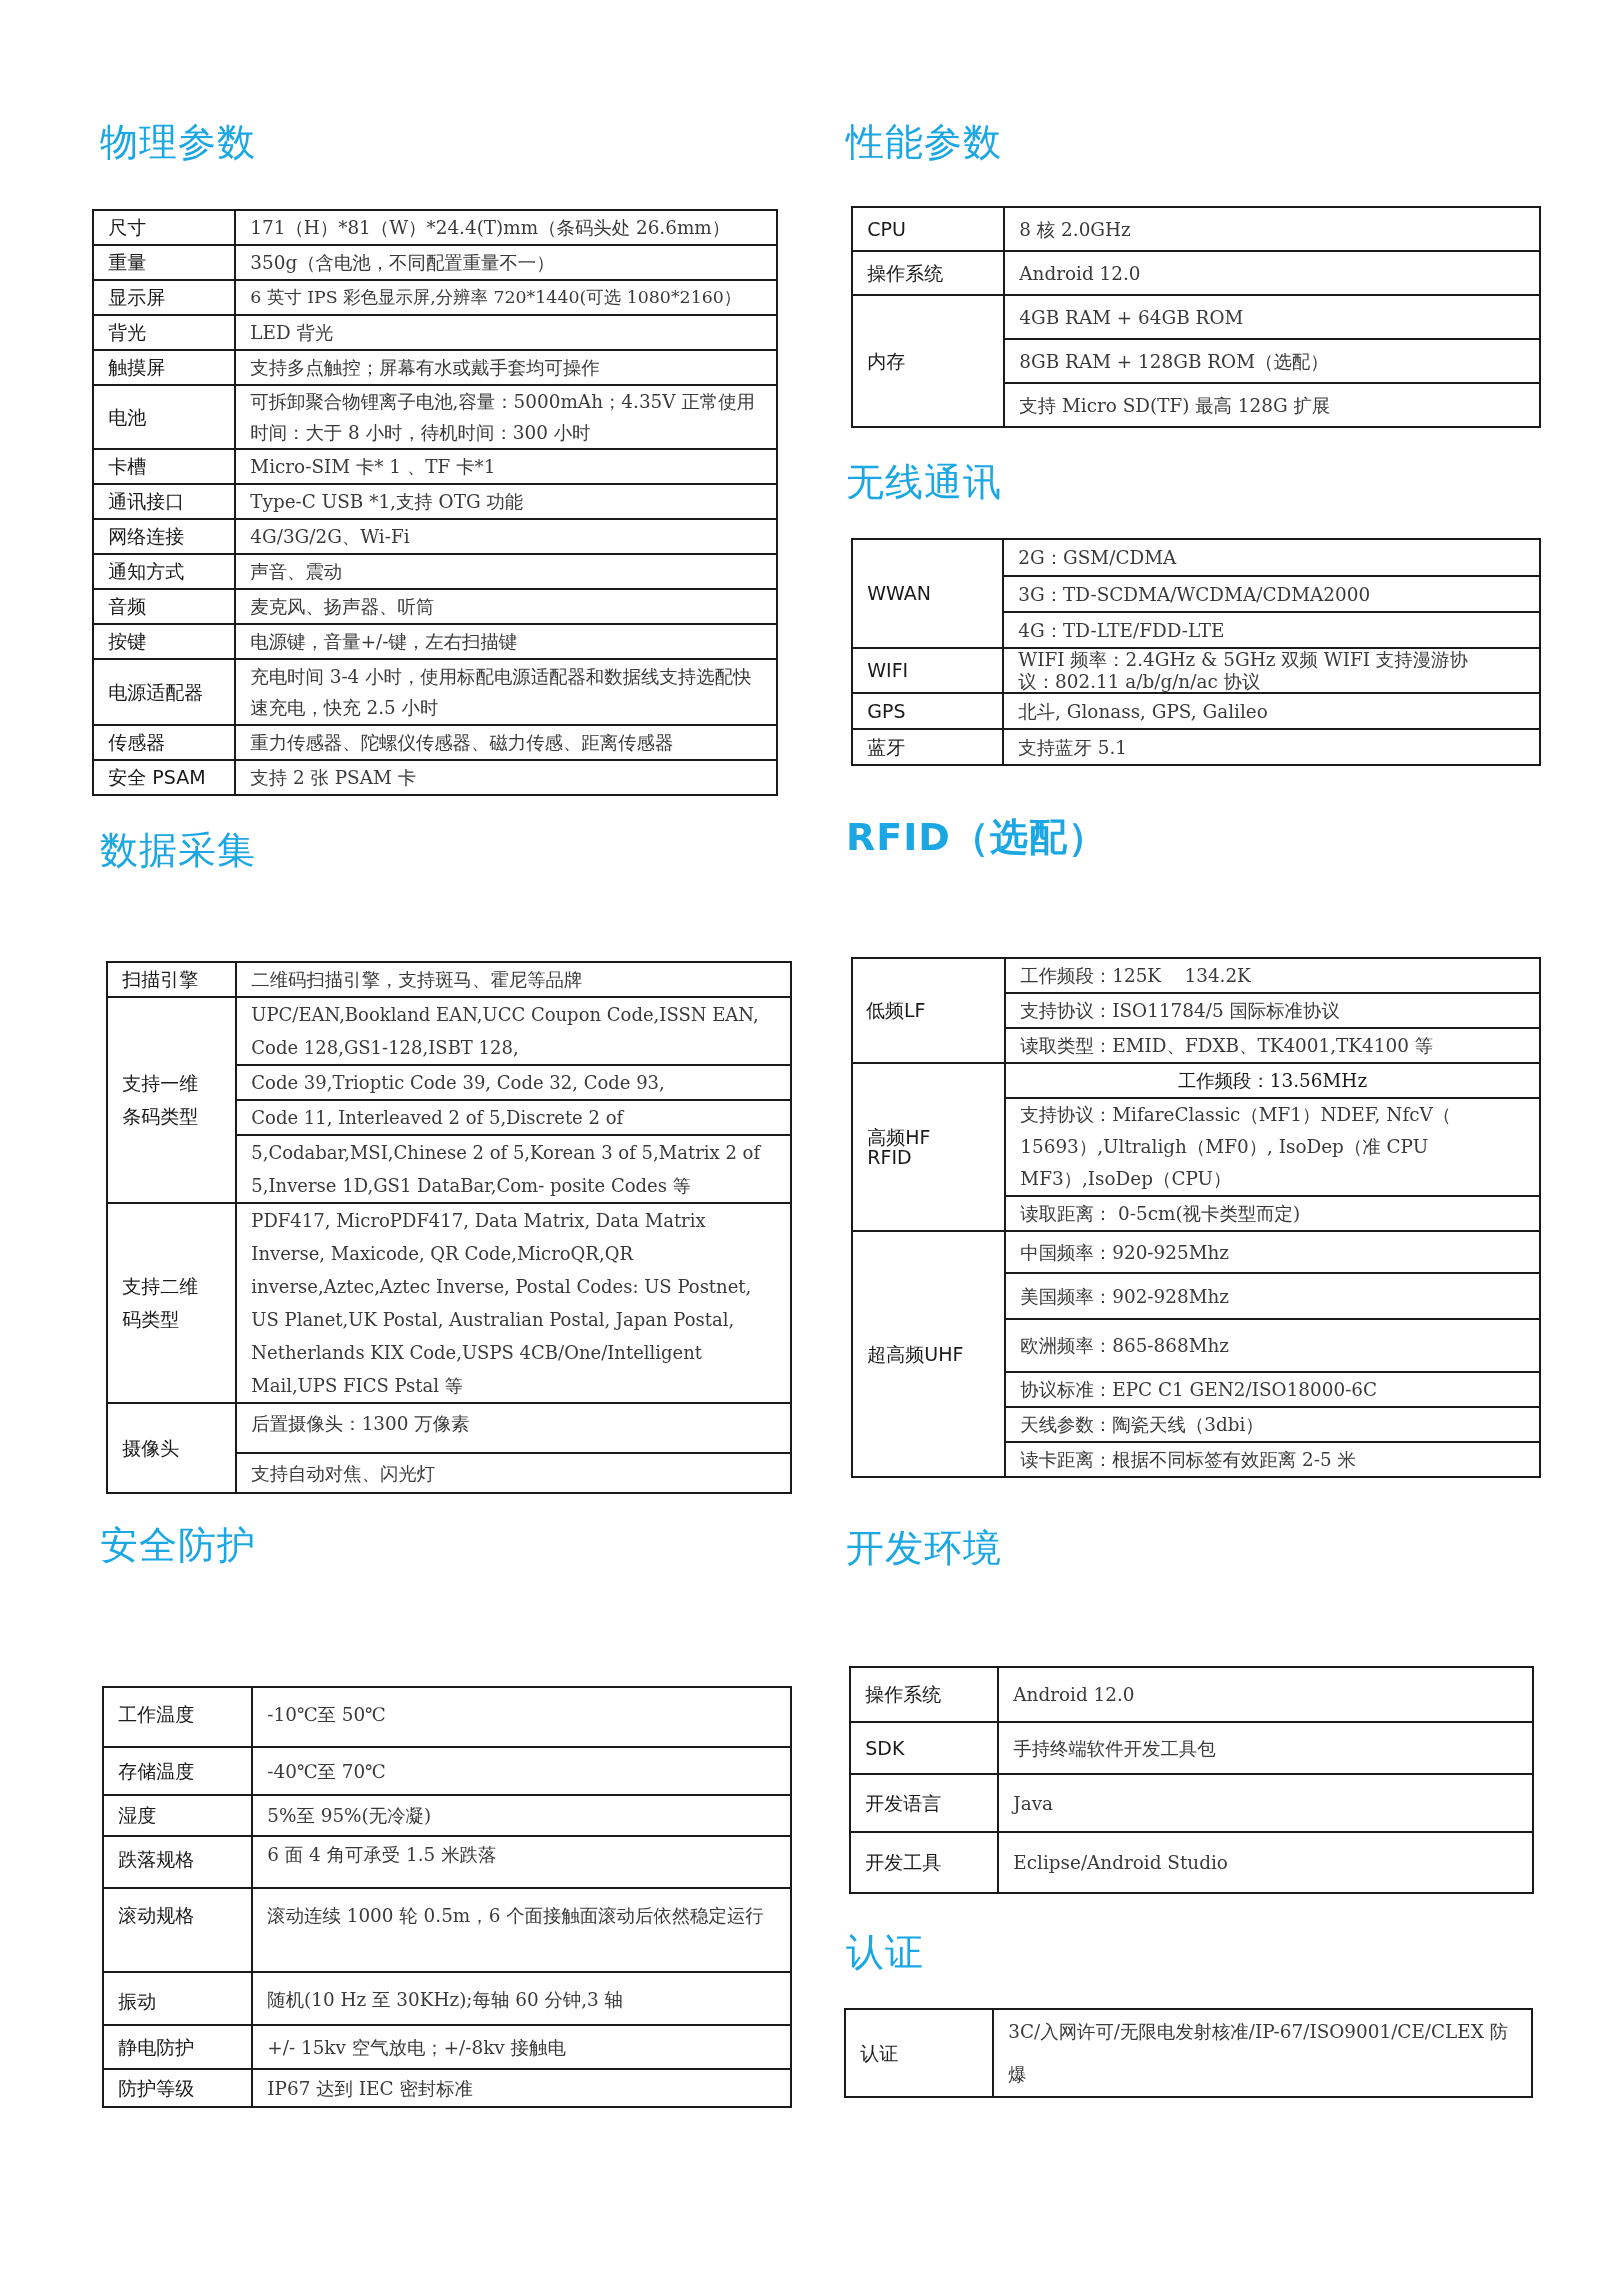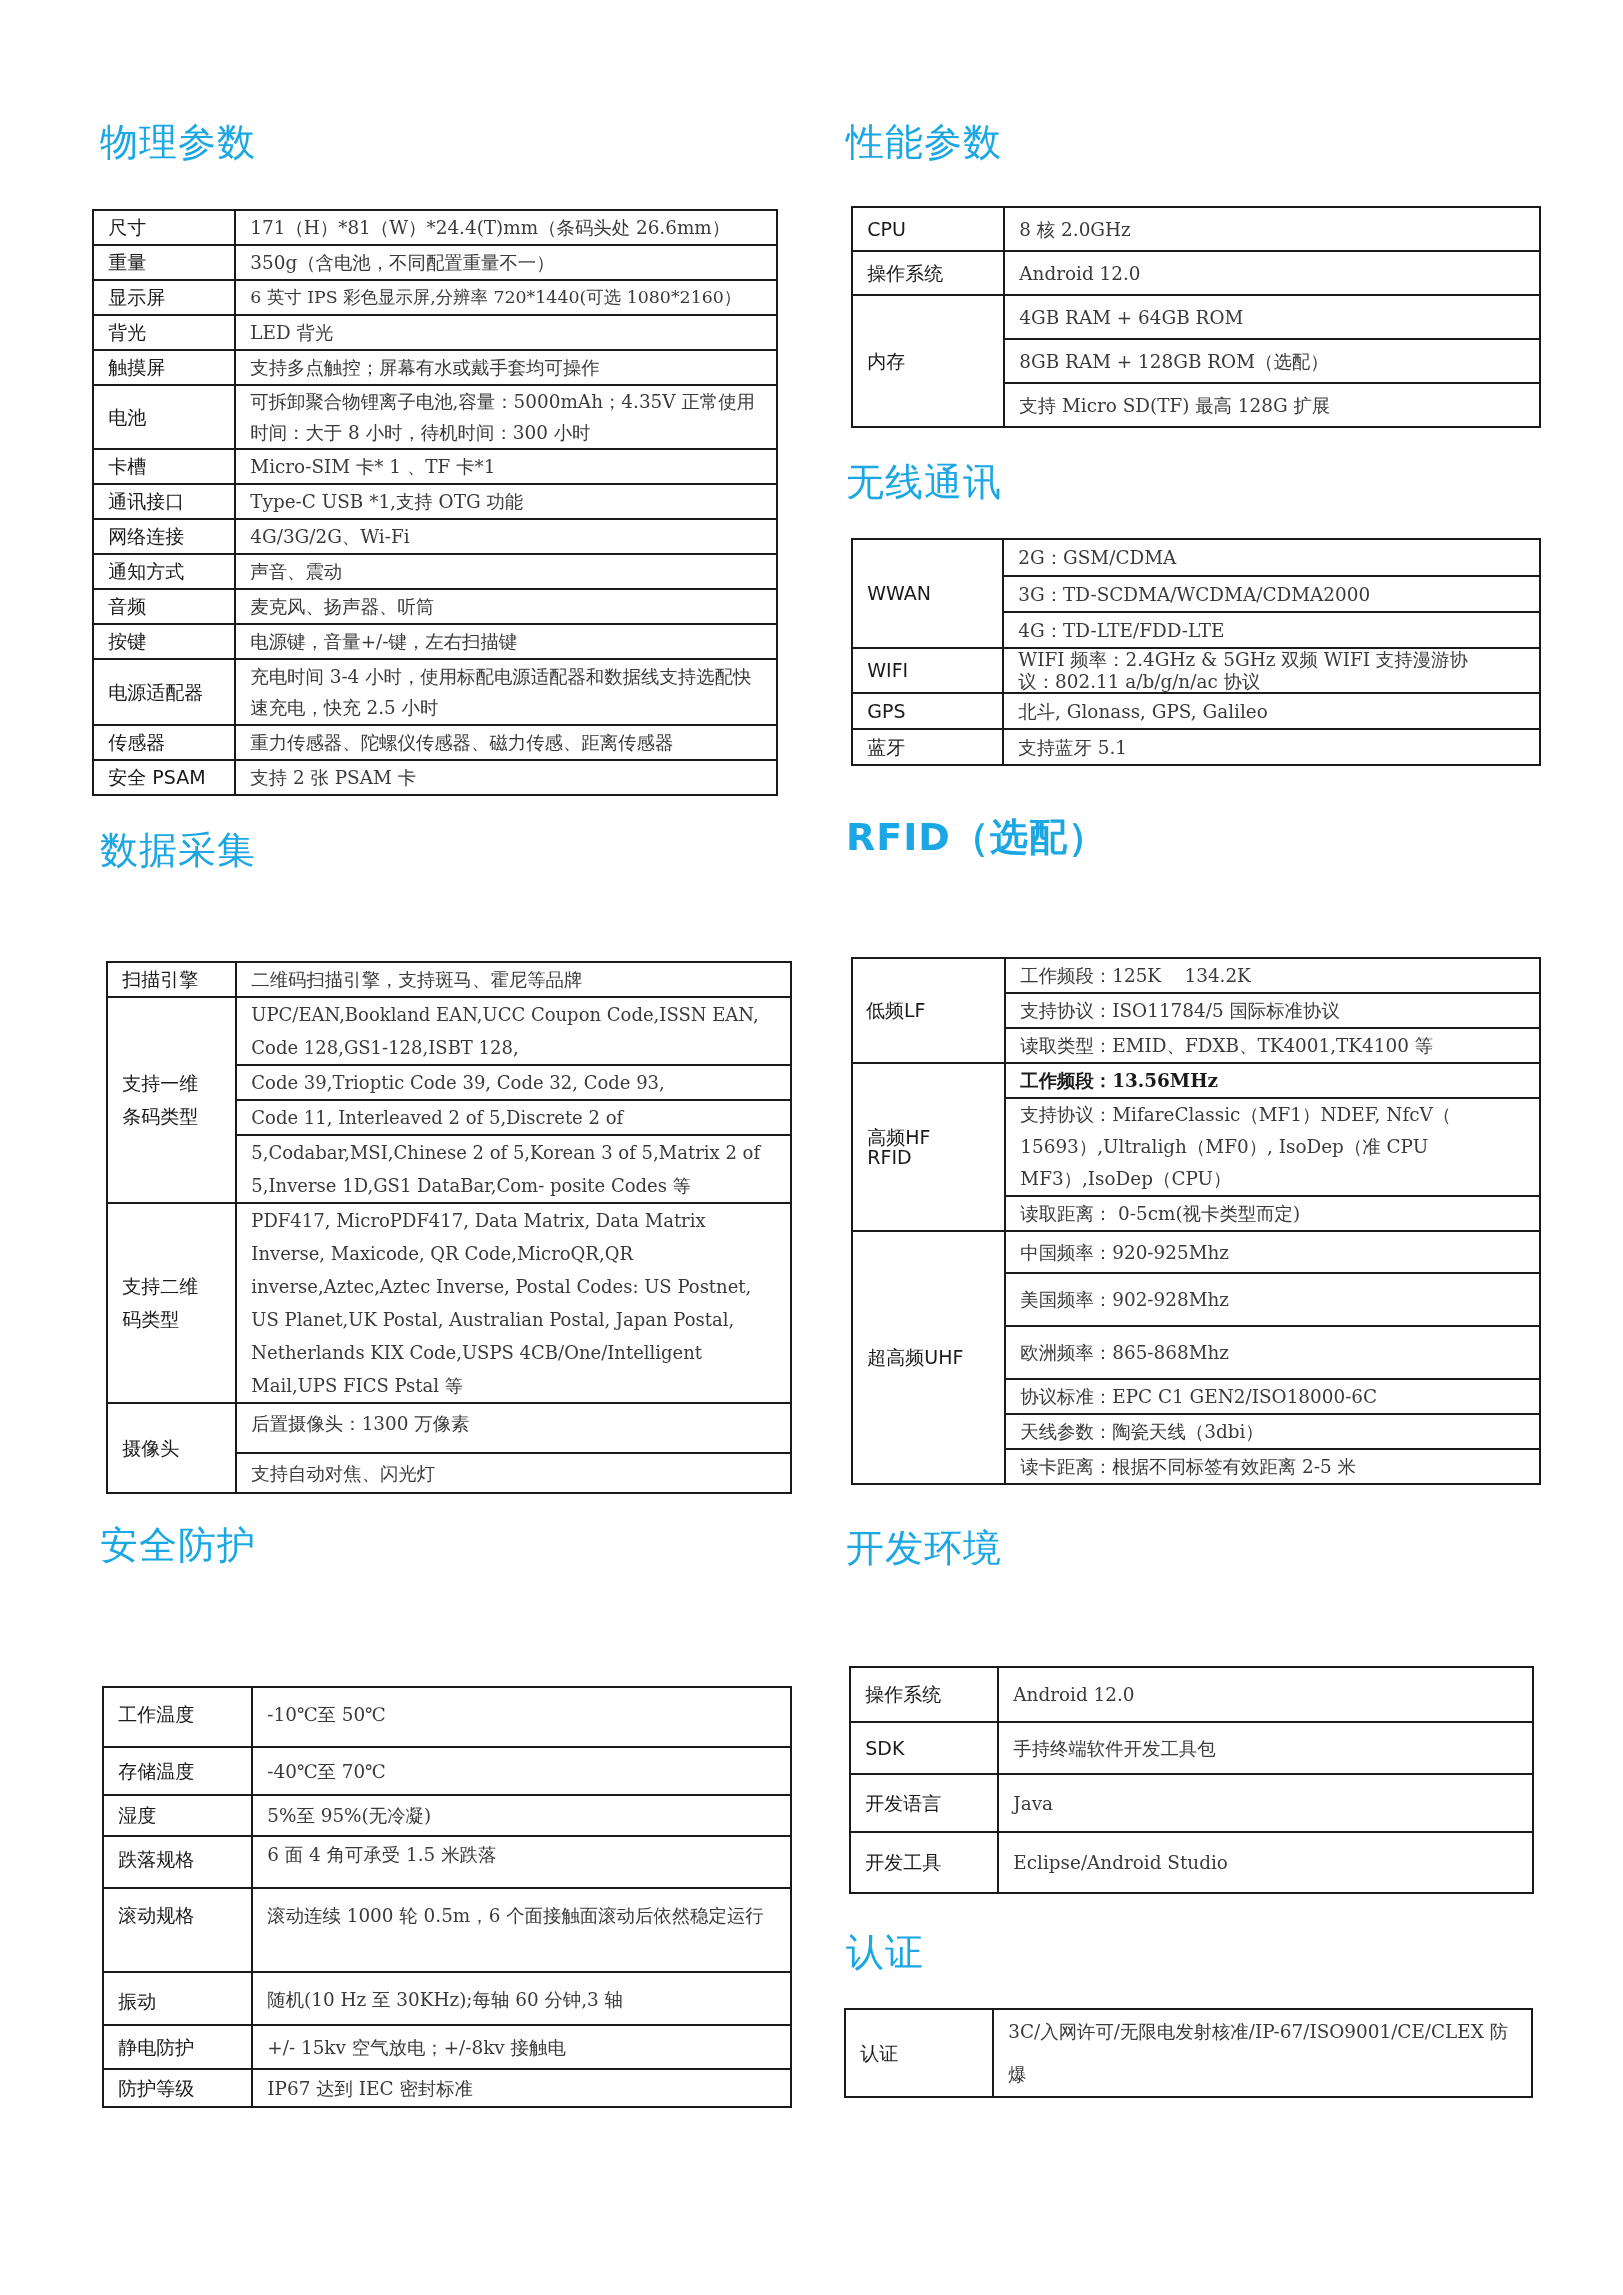--- a/index.html
+++ b/index.html
@@ -7,21 +7,21 @@
          font-family:"DejaVu Serif","Liberation Serif",serif; color:#333; }
   .h { position:absolute; color:#1aa7e3; font-family:"DejaVu Sans","Liberation Sans",sans-serif;
        font-size:38px; font-weight:normal; line-height:1; letter-spacing:1px; margin:0; }
   .h.bold { font-weight:bold; }
   table.spec { position:absolute; border-collapse:collapse; table-layout:fixed; }
   table.spec td { border:2px solid #1a1a1a; padding:0 14.3px; vertical-align:middle;
                   font-size:18.4px; line-height:33px; color:#3a3a3a; }
   table.spec td.k { font-family:"DejaVu Sans","Liberation Sans",sans-serif; color:#1a1a1a;
                     font-size:19px; }
   table.spec td.v { font-family:"DejaVu Serif","Liberation Serif",serif; }
-  .bold-v { font-weight:bold; color:#1a1a1a !important; }
+  .bold-v { font-weight:normal; color:#1a1a1a !important;text-align:center; }
 </style>
 </head>
 <body>
 
 <h2 class="h" style="left:100px;top:123px;">物理参数</h2>
 <h2 class="h" style="left:846px;top:123px;">性能参数</h2>
 <h2 class="h" style="left:846px;top:463px;">无线通讯</h2>
 <h2 class="h" style="left:100px;top:831px;">数据采集</h2>
 <h2 class="h bold" style="left:846px;top:818px;">RFID（选配）</h2>
 <h2 class="h" style="left:100px;top:1526px;">安全防护</h2>
@@ -215,21 +215,21 @@
   <tr style="height:95px">
         <td class="v" style="line-height:32px;padding-right:51px">支持协议：MifareClassic（MF1）NDEF, NfcV（ 15693）,Ultraligh（MF0）, IsoDep（准 CPU MF3）,IsoDep（CPU）</td>
       </tr>
   <tr style="height:33px">
         <td class="v">读取距离： 0-5cm(视卡类型而定)</td>
       </tr>
   <tr style="height:42px">
         <td class="k" rowspan="6">超高频UHF</td>
         <td class="v">中国频率：920-925Mhz</td>
       </tr>
-  <tr style="height:53px">
+  <tr style="height:46px">
         <td class="v">美国频率：902-928Mhz</td>
       </tr>
   <tr style="height:53px">
         <td class="v">欧洲频率：865-868Mhz</td>
       </tr>
   <tr style="height:32px">
         <td class="v">协议标准：EPC C1 GEN2/ISO18000-6C</td>
       </tr>
   <tr style="height:32px">
         <td class="v">天线参数：陶瓷天线（3dbi）</td>

